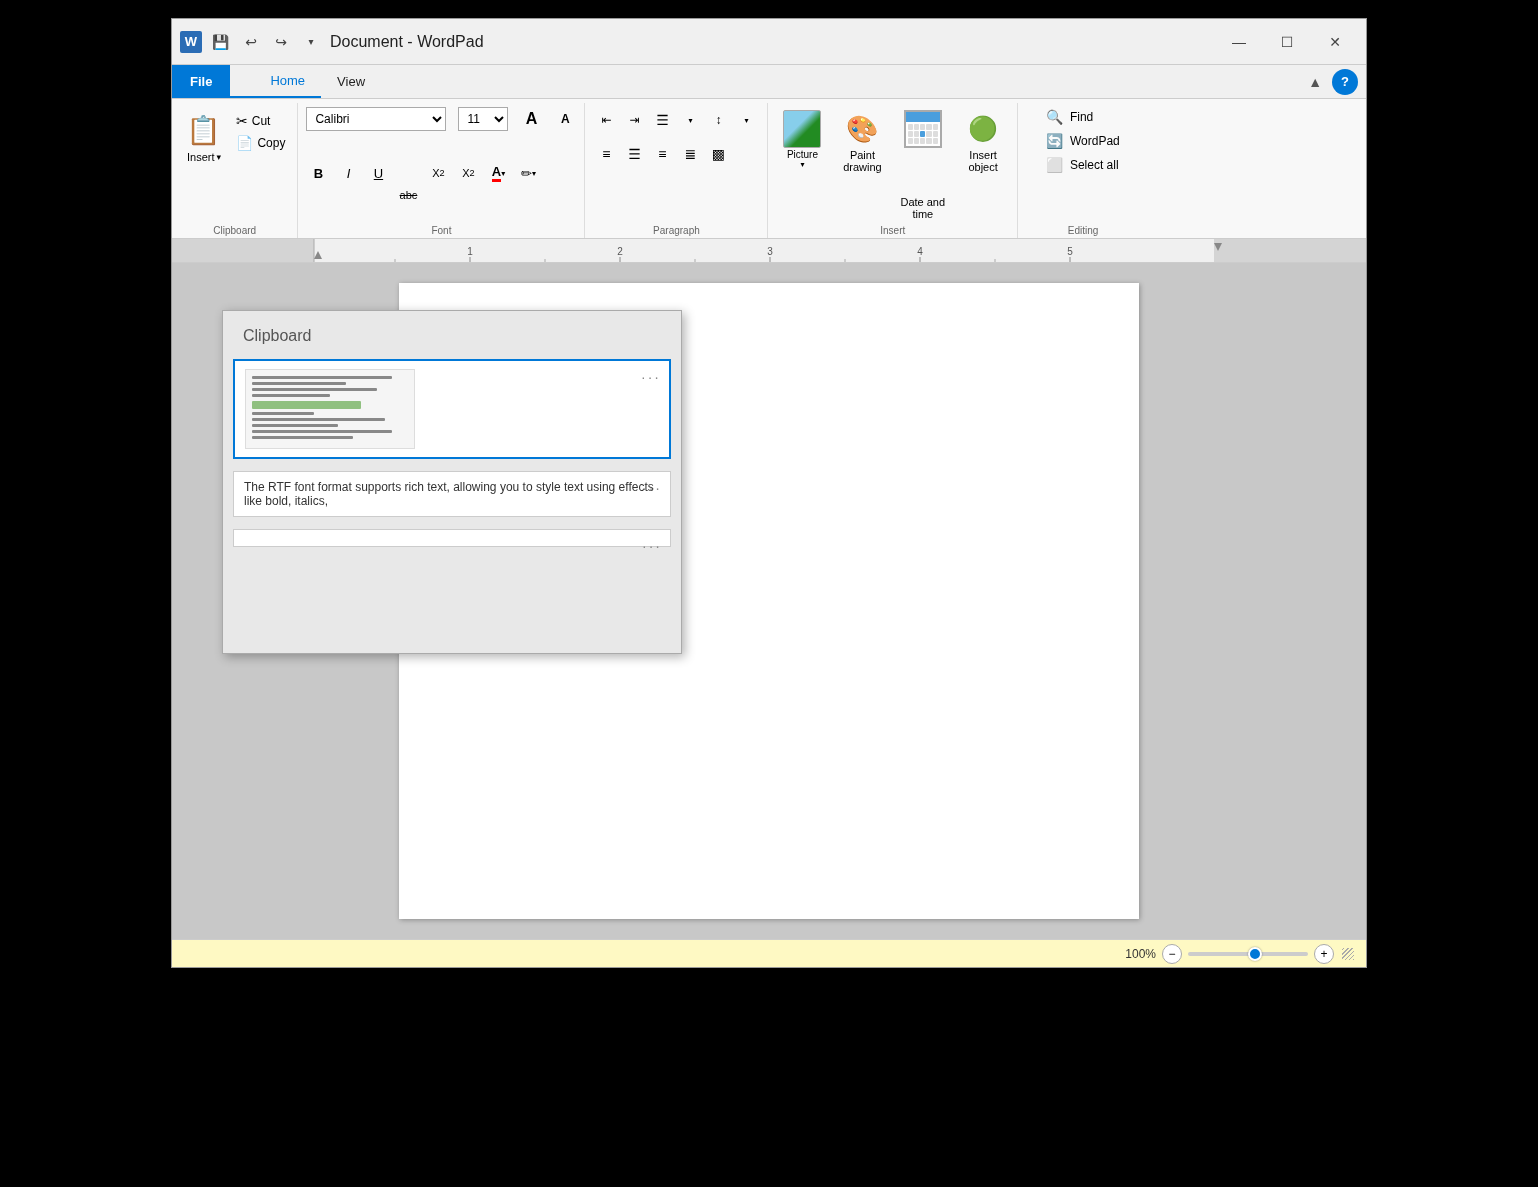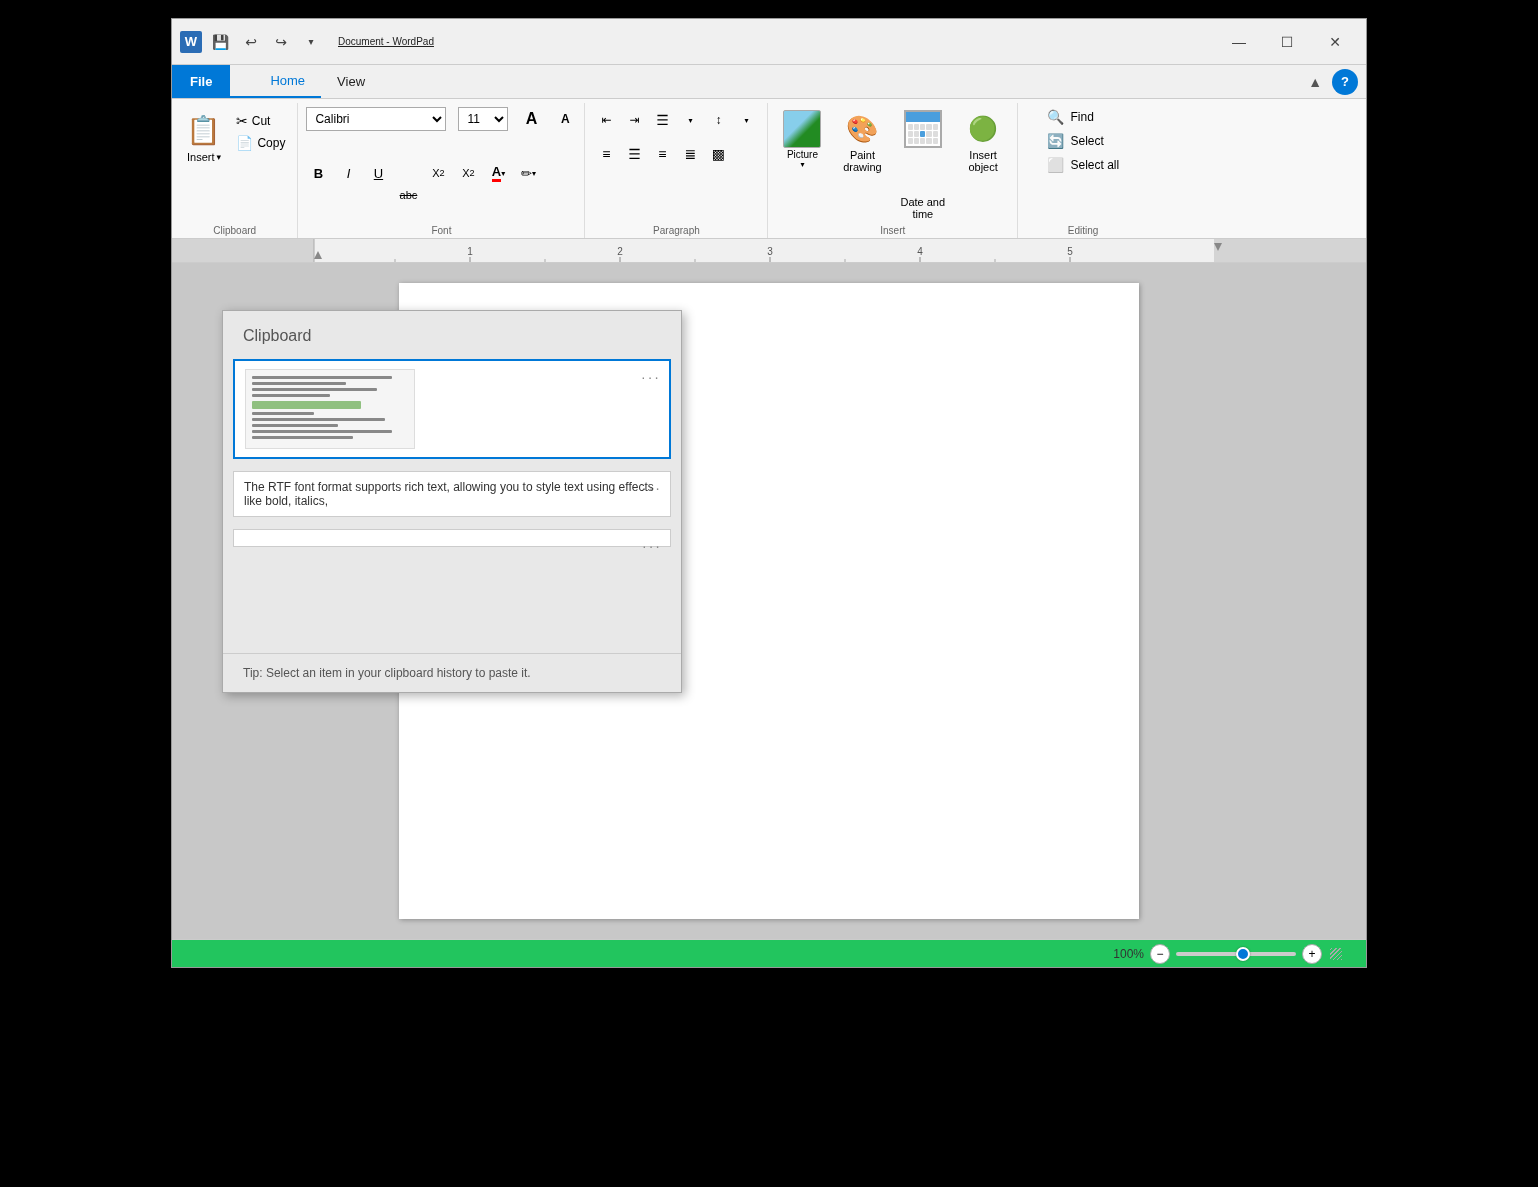--- a/index.html
+++ b/index.html
@@ -40,21 +40,21 @@
     .quick-access {
       display: flex; align-items: center; gap: 4px;
     }
     .qa-btn {
       width: 26px; height: 26px;
       border: none; background: transparent; cursor: pointer;
       display: flex; align-items: center; justify-content: center;
       font-size: 14px; color: #444; border-radius: 3px;
     }
     .title-text {
-      font-size: 10px; color: #222; margin-left: 8px; text-decoration: underline;
+      font-size: 16px; color: #222; margin-left: 0;
     }
     .titlebar-controls {
       display: flex; align-items: center; gap: 2px;
     }
     .win-btn {
       width: 46px; height: 30px;
       border: none; background: transparent; cursor: pointer;
       font-size: 14px; color: #444;
       display: flex; align-items: center; justify-content: center;
     }
@@ -269,26 +269,26 @@
       width: 1px; height: 20px;
       background: #000;
       display: inline-block;
       animation: blink 1s infinite;
     }
     @keyframes blink { 0%,100%{opacity:1;} 50%{opacity:0;} }
 
     
     .statusbar {
       height: 28px;
-      background: #22c55e;
+      background: #fef9c3;
       border-top: 1px solid #ccc;
       display: flex;
       align-items: center;
       justify-content: flex-end;
-      padding: 0 24px;
+      padding: 0 12px;
       gap: 8px;
     }
     .zoom-section {
       display: flex; align-items: center; gap: 6px;
     }
     .zoom-text { font-size: 12px; color: #333; }
     .zoom-btn {
       width: 20px; height: 20px; border-radius: 50%;
       border: 1px solid #aaa; background: white;
       cursor: pointer; font-size: 12px;
@@ -580,21 +580,21 @@
     </div>
 
     <div class="ribbon-group editing-group">
       <div class="editing-items" style="padding-bottom:16px;">
         <button class="editing-item">
           <span class="editing-icon">🔍</span>
           <span>Find</span>
         </button>
         <button class="editing-item">
           <span class="editing-icon">🔄</span>
-          <span>Select</span>
+          <span>WordPad</span>
         </button>
         <button class="editing-item">
           <span class="editing-icon">⬜</span>
           <span>Select all</span>
         </button>
       </div>
       <span class="ribbon-group-label">Editing</span>
     </div>
 
   </div>
@@ -671,21 +671,20 @@
         <span class="clipboard-item-text">The RTF font format supports rich text, allowing you to style text using effects like bold, italics,</span>
         <span class="clipboard-item-dots">···</span>
       </div>
 
       <div class="clipboard-item">
         <span class="clipboard-item-dots">···</span>
       </div>
 
       <div style="flex: 1; min-height: 100px;"></div>
 
-      <div class="clipboard-footer">Tip: Select an item in your clipboard history to paste it.</div>
     </div>
   </div>
 
   <div class="statusbar">
     <div class="zoom-section">
       <span class="zoom-text">100%</span>
       <button class="zoom-btn">−</button>
       <div class="zoom-slider-track">
         <div class="zoom-slider-thumb"></div>
       </div>

